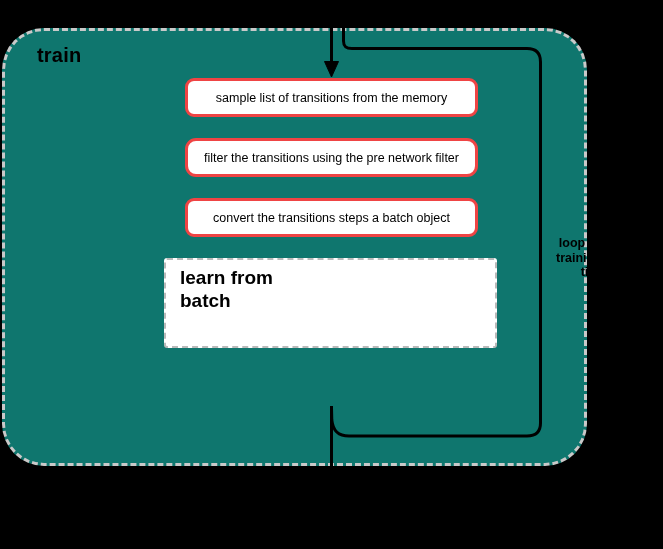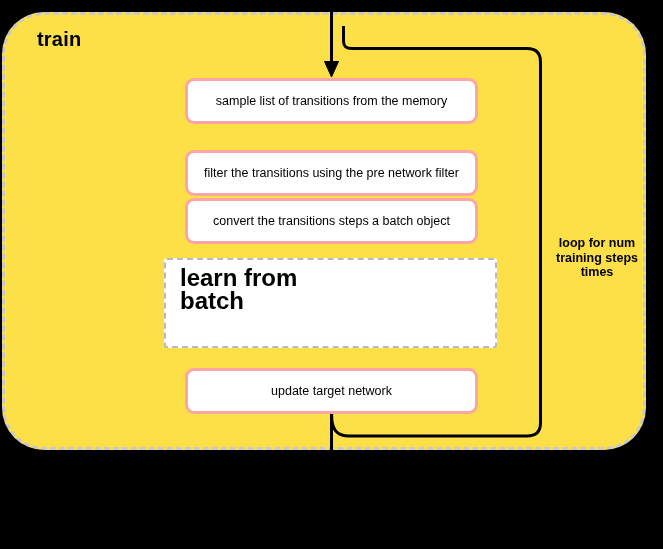--- a/index.html
+++ b/index.html
@@ -16,24 +16,24 @@
     color: #000000;
   }
   .stage {
     position: absolute;
     left: 0; top: 0;
     width: 663px; height: 549px;
   }
   
   .train-container {
     position: absolute;
-    left: 2px; top: 12px;
-    width: 644px; height: 438px;
+    left: 2px; top: 28px;
+    width: 585px; height: 438px;
     box-sizing: border-box;
-    background: #fde047;
+    background: #0f766e;
     border: 3px dashed #c9c9c9;
     border-radius: 42px;
     z-index: 1;
   }
   .train-label {
     position: absolute;
     left: 32px; top: 13px;
     font-size: 20px;
     font-weight: bold;
     letter-spacing: 0.2px;
@@ -43,47 +43,47 @@
     position: absolute;
     left: 0; top: 0;
     z-index: 2;
     pointer-events: none;
   }
   
   .step {
     position: absolute;
     left: 185px;
     width: 293px;
-    height: 46px;
+    height: 39px;
     box-sizing: border-box;
     background: #ffffff;
-    border: 3px solid #fca5a5;
+    border: 3px solid #ef4444;
     border-radius: 9px;
     display: flex;
     align-items: center;
     justify-content: center;
     text-align: center;
     font-size: 12.5px;
     z-index: 3;
   }
   .step-1 { top: 78px; }
-  .step-2 { top: 150px; }
+  .step-2 { top: 138px; border-radius: 11px; }
   .step-3 { top: 198px; }
   .step-update { top: 368px; }
   
   .learn-box {
     position: absolute;
     left: 164px; top: 258px;
     width: 333px; height: 90px;
     box-sizing: border-box;
     background: #ffffff;
     border: 2px dashed #bababa;
     border-radius: 3px;
     padding: 6px 10px 0 14px;
-    font-size: 24px;
+    font-size: 19px;
     font-weight: bold;
     line-height: 23px;
     white-space: pre-line;
     z-index: 3;
   }
   
   .loop-note {
     position: absolute;
     left: 541px; top: 216px;
     width: 112px;
@@ -122,19 +122,18 @@
 
   <div class="step step-1">sample list of transitions from the memory</div>
 
   <div class="step step-2">filter the transitions using the pre network filter</div>
 
   <div class="step step-3">convert the transitions steps a batch object</div>
 
   <div class="learn-box">learn from
 batch</div>
 
-  <div class="step step-update">update target network</div>
 
   <div class="loop-note">loop for num
 training steps
 times</div>
 
 </div>
 
 </body></html>

